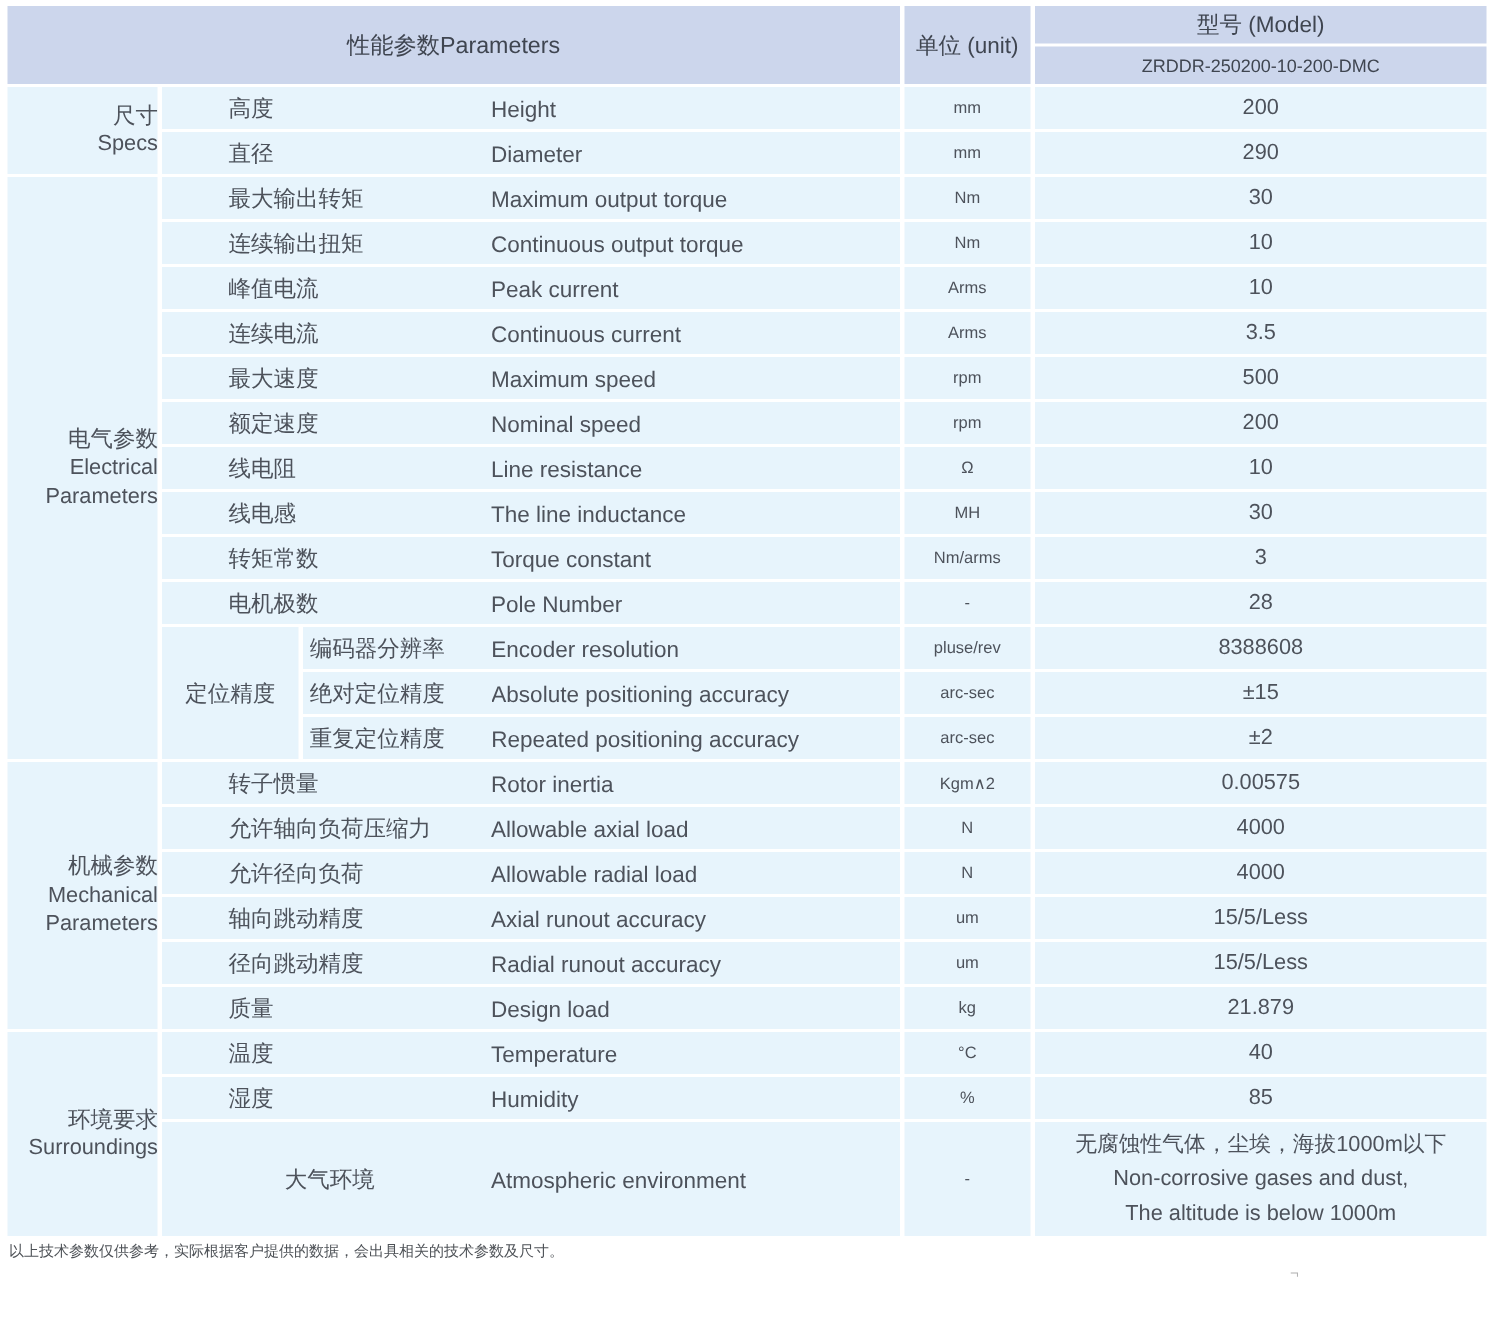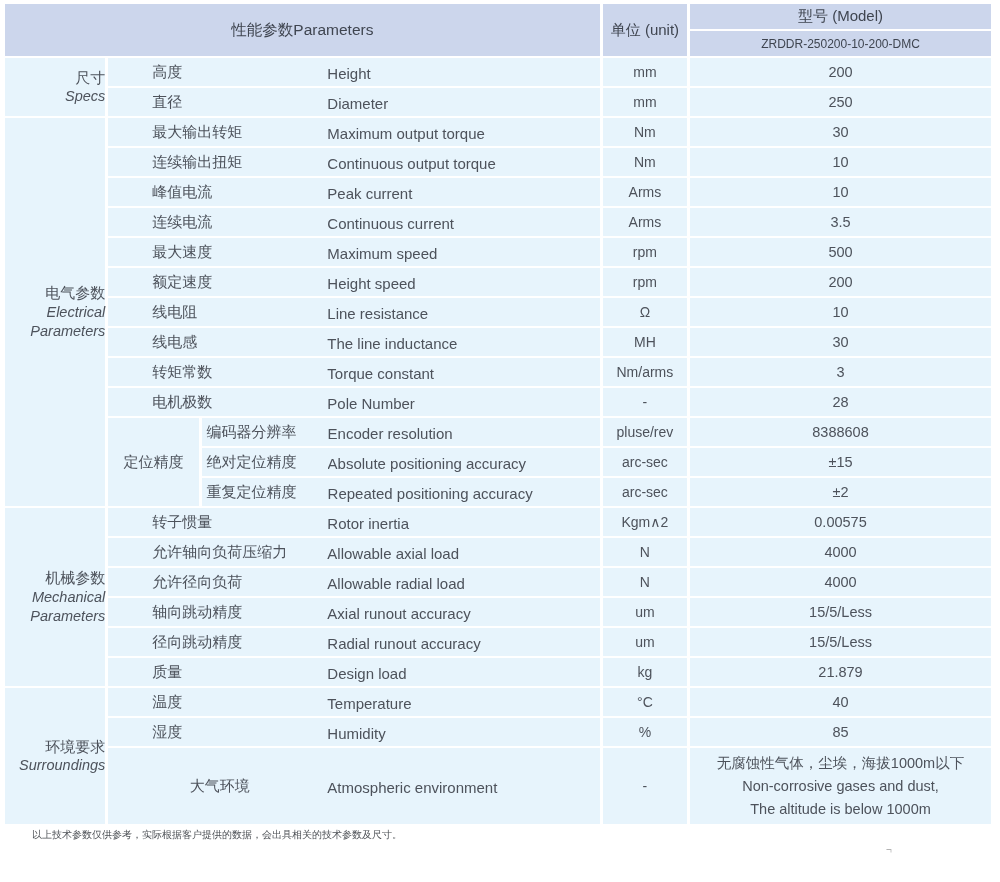--- a/index.html
+++ b/index.html
@@ -13,36 +13,36 @@
 
   th { background:#ccd6ec; color:#3f4550; font-weight:400; font-size:15px; text-align:center; }
   th.hp { font-size:15.5px; }
   tr.hr1 th { height:25px; }
   tr.hr2 th { height:25px; }
   th.hm2 { font-size:12px; }
 
   td { background:#e7f4fc; color:#4d525b; font-size:15px; height:28px; vertical-align:middle; }
   td.cat { text-align:right; line-height:1.32; }
   td.cat .cat-zh { font-size:15px; }
-  td.cat .cat-en { font-size:14.5px;font-style:italic; }
+  td.cat .cat-en { font-size:14.5px; }
   td.subcat { text-align:center; font-size:15px;margin-top:48px; }
 
   td.param { }
   td.param .flex { display:flex; align-items:flex-end; width:100%;gap:12px; }
   span.zh { flex:0 0 207px; padding-left:44px; white-space:nowrap; overflow:hidden; }
   span.zh2 { flex:0 0 114px; padding-left:5px; }
   span.zhc { padding-left:16px; text-align:center; }
   span.en { flex:1 1 auto; white-space:nowrap; overflow:hidden; }
 
-  td.unit { text-align:center; font-size:14px; }
+  td.unit { text-align:center; font-size:11px; }
   td.val  { text-align:center; font-size:14.5px; }
   tr.tall td { height:76px;margin-top:41px; }
   td.val-multi { line-height:23px; font-size:14.5px; }
 
-  .notes { position:relative; margin-top:2px; padding-left:4px;margin-left:26px; }
+  .notes { position:relative; margin-top:2px; padding-left:4px; }
   .note-zh { font-size:10px; color:#4e5257; line-height:14px; }
   .note-en { font-size:10.5px; color:#55595e; line-height:14px; }
   .corner-mark { position:absolute; left:858px; top:16px; font-size:10px; color:#b3b3b3; }
 </style>
 </head>
 <body>
 
 <div class="sheet">
 <table class="spec">
   <colgroup>
@@ -80,21 +80,21 @@
       <td class="val">200</td>
     </tr>
     <tr>
       <td class="param" colspan="3">
             <div class="flex">
         <span class="zh">直径</span>
         <span class="en">Diameter</span>
             </div>
           </td>
       <td class="unit">mm</td>
-      <td class="val">250</td>
+      <td class="val">290</td>
     </tr>
 
     <tr>
       <td class="cat" rowspan="13">
         <div class="cat-zh">电气参数</div>
         <div class="cat-en">Electrical Parameters</div>
       </td>
       <td class="param" colspan="3">
             <div class="flex">
         <span class="zh">最大输出转矩</span>
@@ -141,21 +141,21 @@
         <span class="en">Maximum speed</span>
             </div>
           </td>
       <td class="unit">rpm</td>
       <td class="val">500</td>
     </tr>
     <tr>
       <td class="param" colspan="3">
             <div class="flex">
         <span class="zh">额定速度</span>
-        <span class="en">Height speed</span>
+        <span class="en">Nominal speed</span>
             </div>
           </td>
       <td class="unit">rpm</td>
       <td class="val">200</td>
     </tr>
     <tr>
       <td class="param" colspan="3">
             <div class="flex">
         <span class="zh">线电阻</span>
         <span class="en">Line resistance</span>

